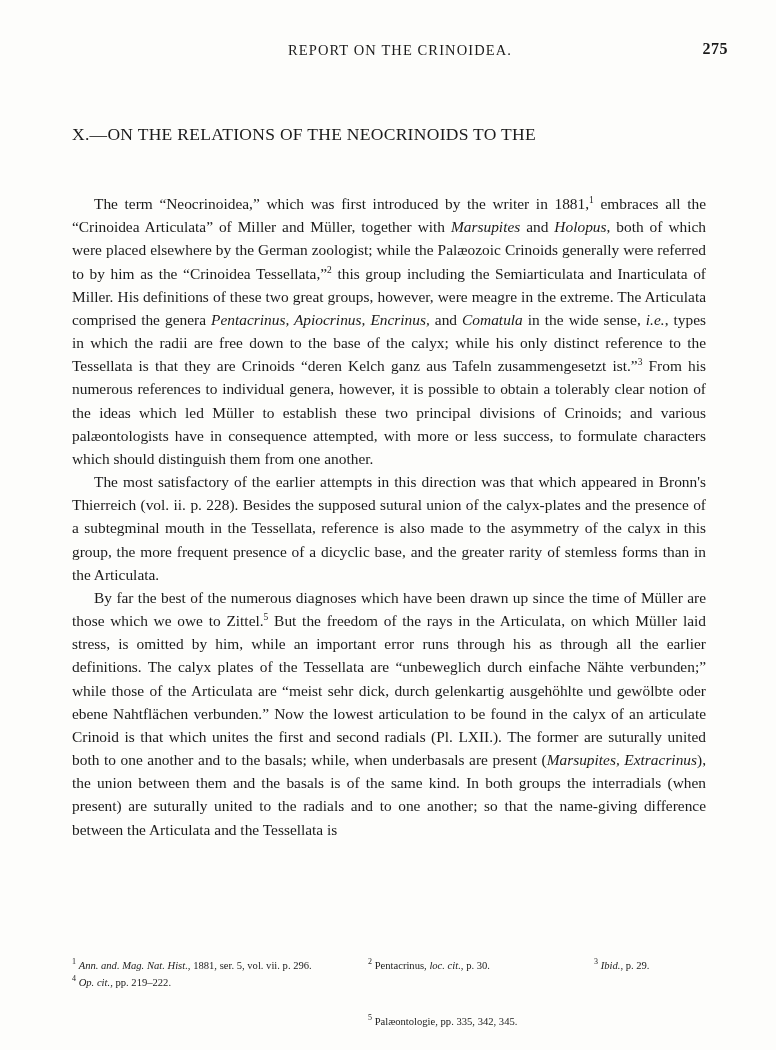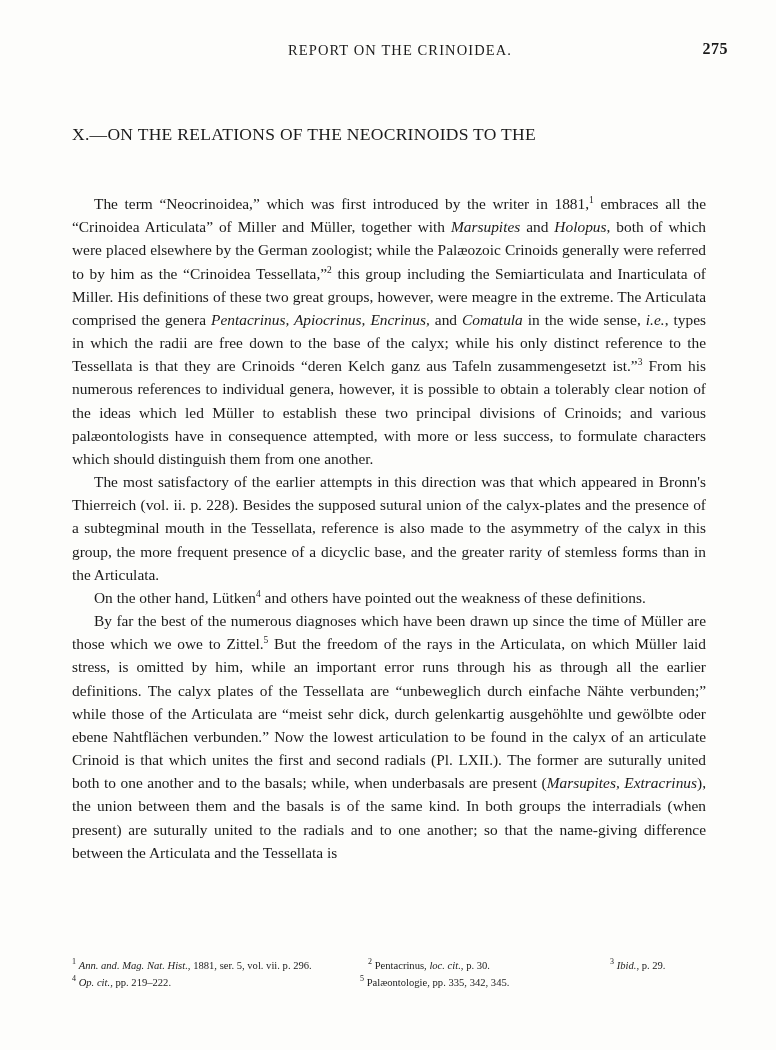--- a/index.html
+++ b/index.html
@@ -90,22 +90,22 @@
     height: 17px;
     text-align: center;
   }
   .fn-col {
     position: absolute;
     top: 0;
     white-space: nowrap;
   }
   .fn-a { left: 0; }
   .fn-b { left: 296px; }
-  .fn-c { left: 538px; }
-  .fn-row2 .fn-b { left: 288px; }
+  .fn-c { left: 522px; }
+  .fn-row2 .fn-b { left: 296px; margin-top: 39px; }
   .fn-sup {
     font-size: 8px;
     vertical-align: super;
     line-height: 0;
   }
 </style>
 </head>
 <body>
 
 <div class="page">
@@ -116,21 +116,20 @@
 
   <div class="folio">275</div>
 
   <div class="chapter-title">
     <span>X.—ON THE RELATIONS OF THE NEOCRINOIDS TO THE</span>
   </div>
 
   <div class="body-text">
     <p>The term “Neocrinoidea,” which was first introduced by the writer in 1881,<sup>1</sup> embraces all the “Crinoidea Articulata” of Miller and Müller, together with <i>Marsupites</i> and <i>Holopus</i>, both of which were placed elsewhere by the German zoologist; while the Palæozoic Crinoids generally were referred to by him as the “Crinoidea Tessellata,”<sup>2</sup> this group including the Semiarticulata and Inarticulata of Miller. His definitions of these two great groups, however, were meagre in the extreme. The Articulata comprised the genera <i>Pentacrinus, Apiocrinus, Encrinus,</i> and <i>Comatula</i> in the wide sense, <i>i.e.</i>, types in which the radii are free down to the base of the calyx; while his only distinct reference to the Tessellata is that they are Crinoids “deren Kelch ganz aus Tafeln zusammengesetzt ist.”<sup>3</sup> From his numerous references to individual genera, however, it is possible to obtain a tolerably clear notion of the ideas which led Müller to establish these two principal divisions of Crinoids; and various palæontologists have in consequence attempted, with more or less success, to formulate characters which should distinguish them from one another.</p>
     <p>The most satisfactory of the earlier attempts in this direction was that which appeared in Bronn's Thierreich (vol. ii. p. 228). Besides the supposed sutural union of the calyx-plates and the presence of a subtegminal mouth in the Tessellata, reference is also made to the asymmetry of the calyx in this group, the more frequent presence of a dicyclic base, and the greater rarity of stemless forms than in the Articulata.</p>
-    <p>On the other hand, Lütken<sup>4</sup> and others have pointed out the weakness of these definitions.</p>
     <p>By far the best of the numerous diagnoses which have been drawn up since the time of Müller are those which we owe to Zittel.<sup>5</sup> But the freedom of the rays in the Articulata, on which Müller laid stress, is omitted by him, while an important error runs through his as through all the earlier definitions. The calyx plates of the Tessellata are “unbeweglich durch einfache Nähte verbunden;” while those of the Articulata are “meist sehr dick, durch gelenkartig ausgehöhlte und gewölbte oder ebene Nahtflächen verbunden.” Now the lowest articulation to be found in the calyx of an articulate Crinoid is that which unites the first and second radials (Pl. LXII.). The former are suturally united both to one another and to the basals; while, when underbasals are present (<i>Marsupites, Extracrinus</i>), the union between them and the basals is of the same kind. In both groups the interradials (when present) are suturally united to the radials and to one another; so that the name-giving difference between the Articulata and the Tessellata is</p>
   </div>
 
   <div class="footnotes">
     <div class="fn-row fn-row1">
       <span class="fn-col fn-a"><span class="fn-sup">1</span> <i>Ann. and. Mag. Nat. Hist.</i>, 1881, ser. 5, vol. vii. p. 296.</span>
       <span class="fn-col fn-b"><span class="fn-sup">2</span> Pentacrinus, <i>loc. cit.</i>, p. 30.</span>
       <span class="fn-col fn-c"><span class="fn-sup">3</span> <i>Ibid.</i>, p. 29.</span>
     </div>
     <div class="fn-row fn-row2">

